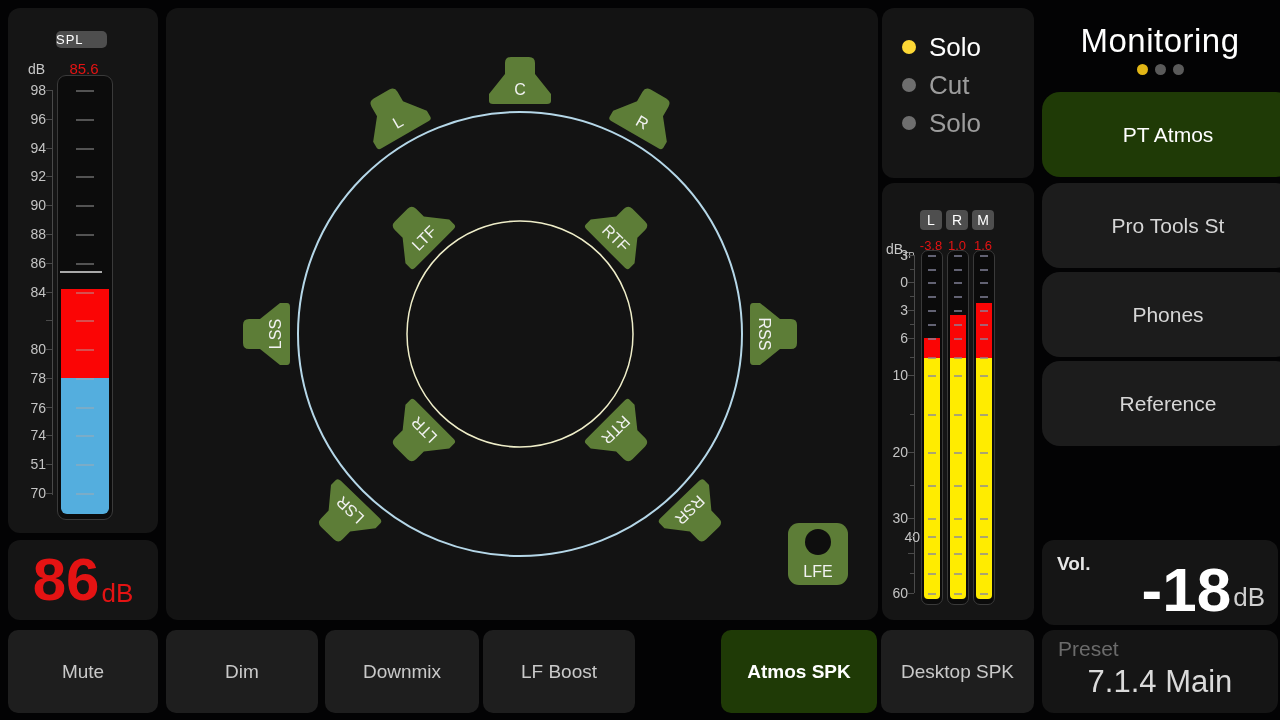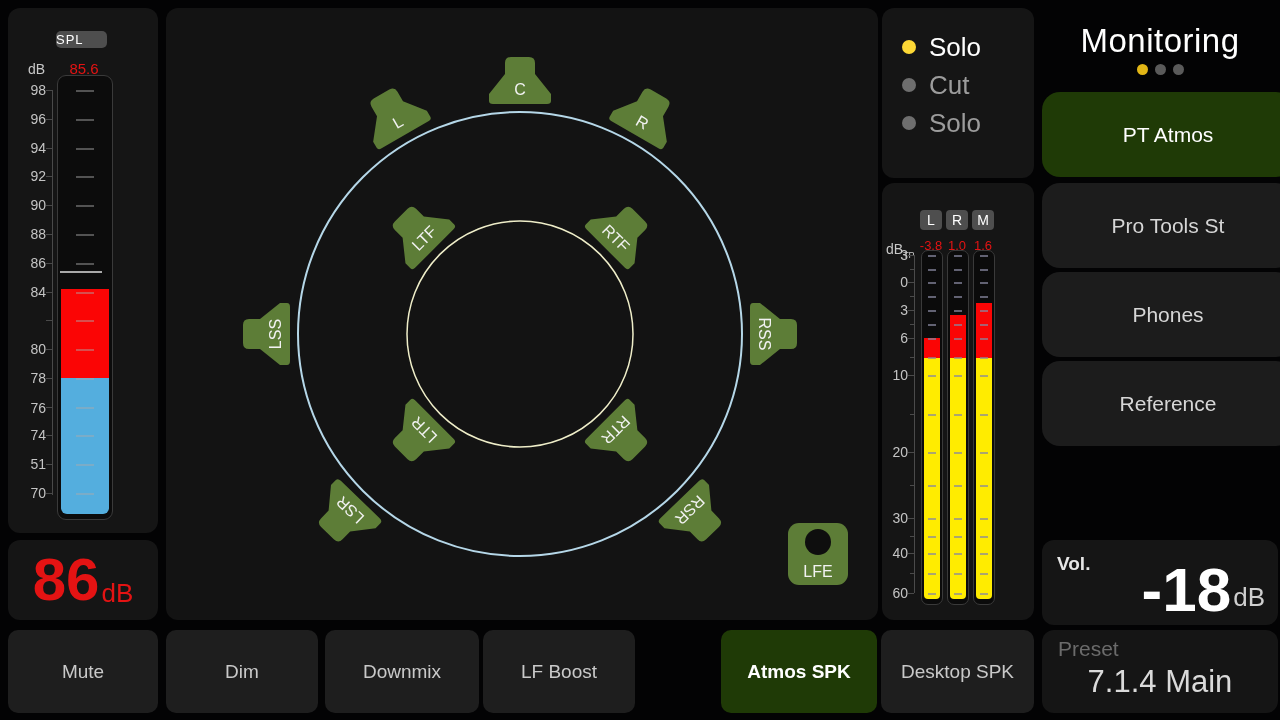--- a/index.html
+++ b/index.html
@@ -235,21 +235,21 @@
       <div class="tp-scale-label" style="top: 127px;">3</div>
       <div class="tp-tick" style="left: 26px; width: 6px; top: 127px;"></div>
       <div class="tp-scale-label" style="top: 155px;">6</div>
       <div class="tp-tick" style="left: 26px; width: 6px; top: 155px;"></div>
       <div class="tp-scale-label" style="top: 192px;">10</div>
       <div class="tp-tick" style="left: 26px; width: 6px; top: 192px;"></div>
       <div class="tp-scale-label" style="top: 269px;">20</div>
       <div class="tp-tick" style="left: 26px; width: 6px; top: 269px;"></div>
       <div class="tp-scale-label" style="top: 335px;">30</div>
       <div class="tp-tick" style="left: 26px; width: 6px; top: 335px;"></div>
-      <div class="tp-scale-label" style="top: 370px;">40</div>
+      <div class="tp-scale-label" style="top: 354px; padding-left: 12px;">40</div>
       <div class="tp-tick" style="left: 26px; width: 6px; top: 370px;"></div>
       <div class="tp-scale-label" style="top: 410px;">60</div>
       <div class="tp-tick" style="left: 26px; width: 6px; top: 410px;"></div>
       <div class="tp-tick" style="left: 28px; width: 4px; top: 85.5px;"></div>
       <div class="tp-tick" style="left: 28px; width: 4px; top: 113px;"></div>
       <div class="tp-tick" style="left: 28px; width: 4px; top: 141px;"></div>
       <div class="tp-tick" style="left: 28px; width: 4px; top: 173.5px;"></div>
       <div class="tp-tick" style="left: 28px; width: 4px; top: 230.5px;"></div>
       <div class="tp-tick" style="left: 28px; width: 4px; top: 302px;"></div>
       <div class="tp-tick" style="left: 28px; width: 4px; top: 352.5px;"></div>

